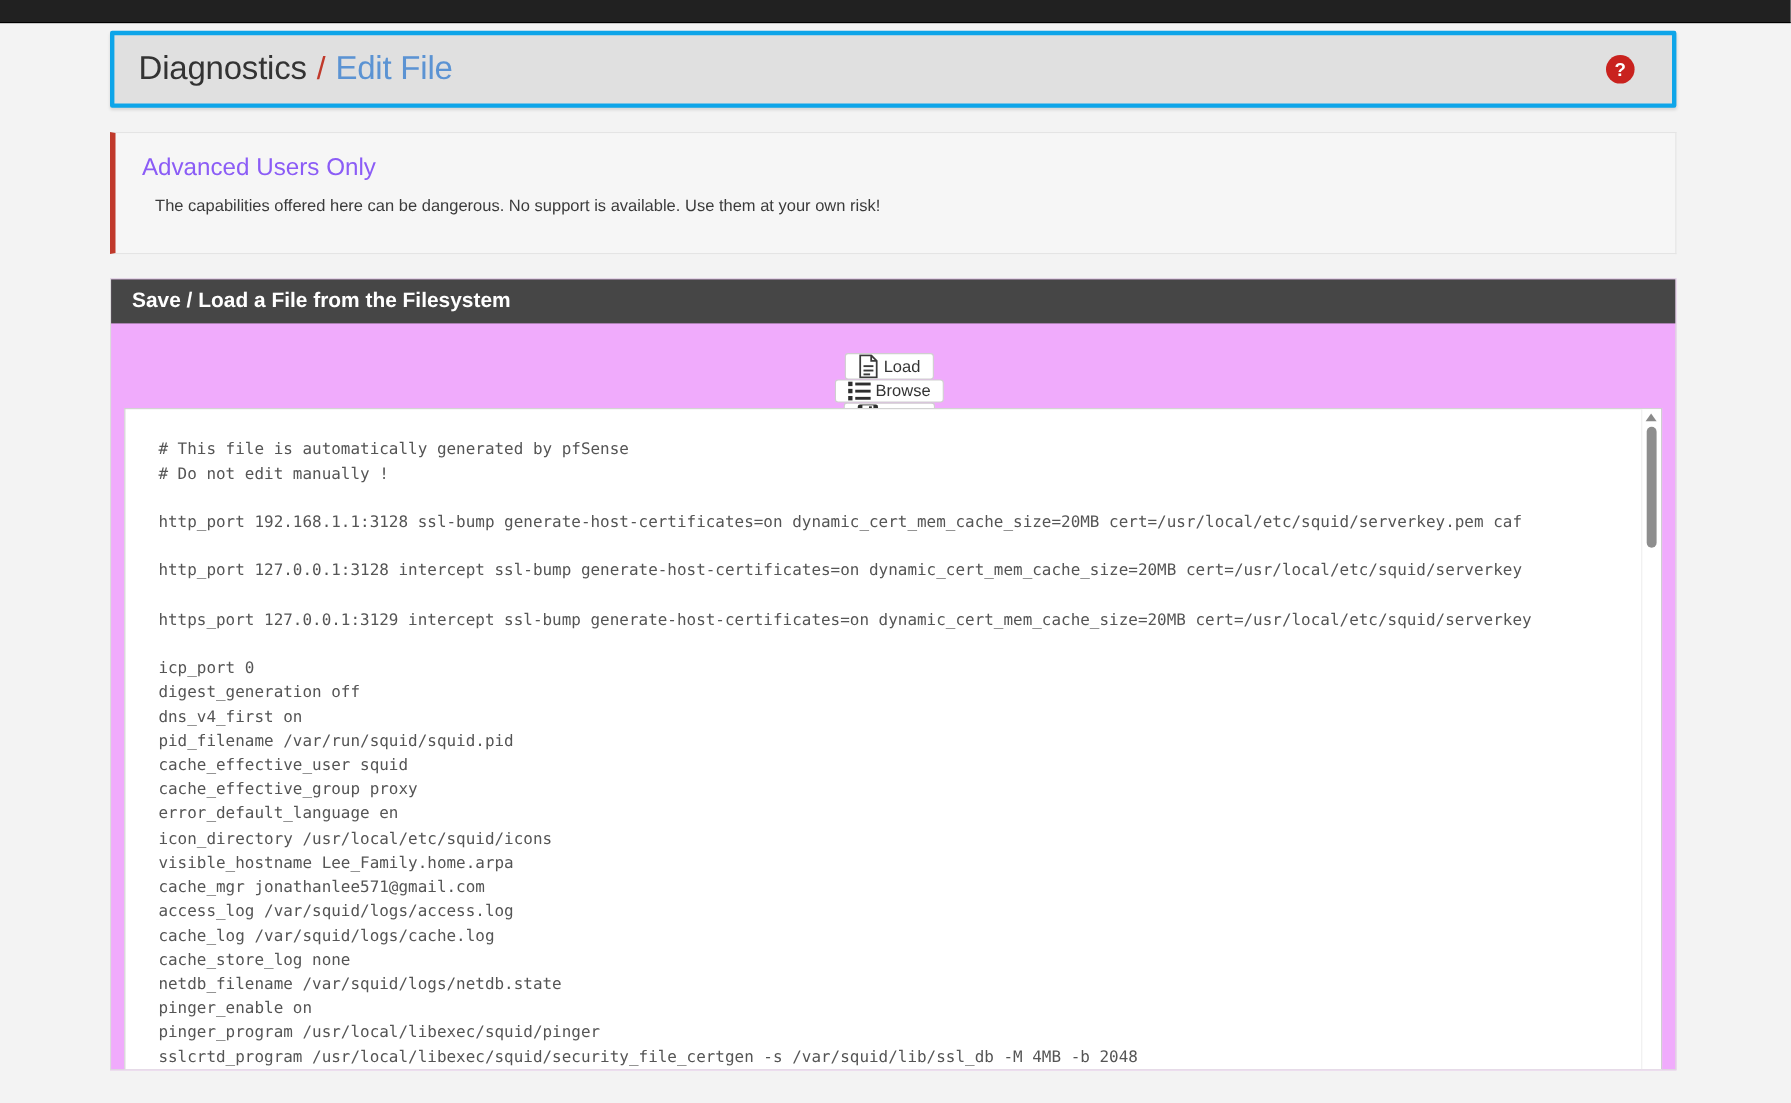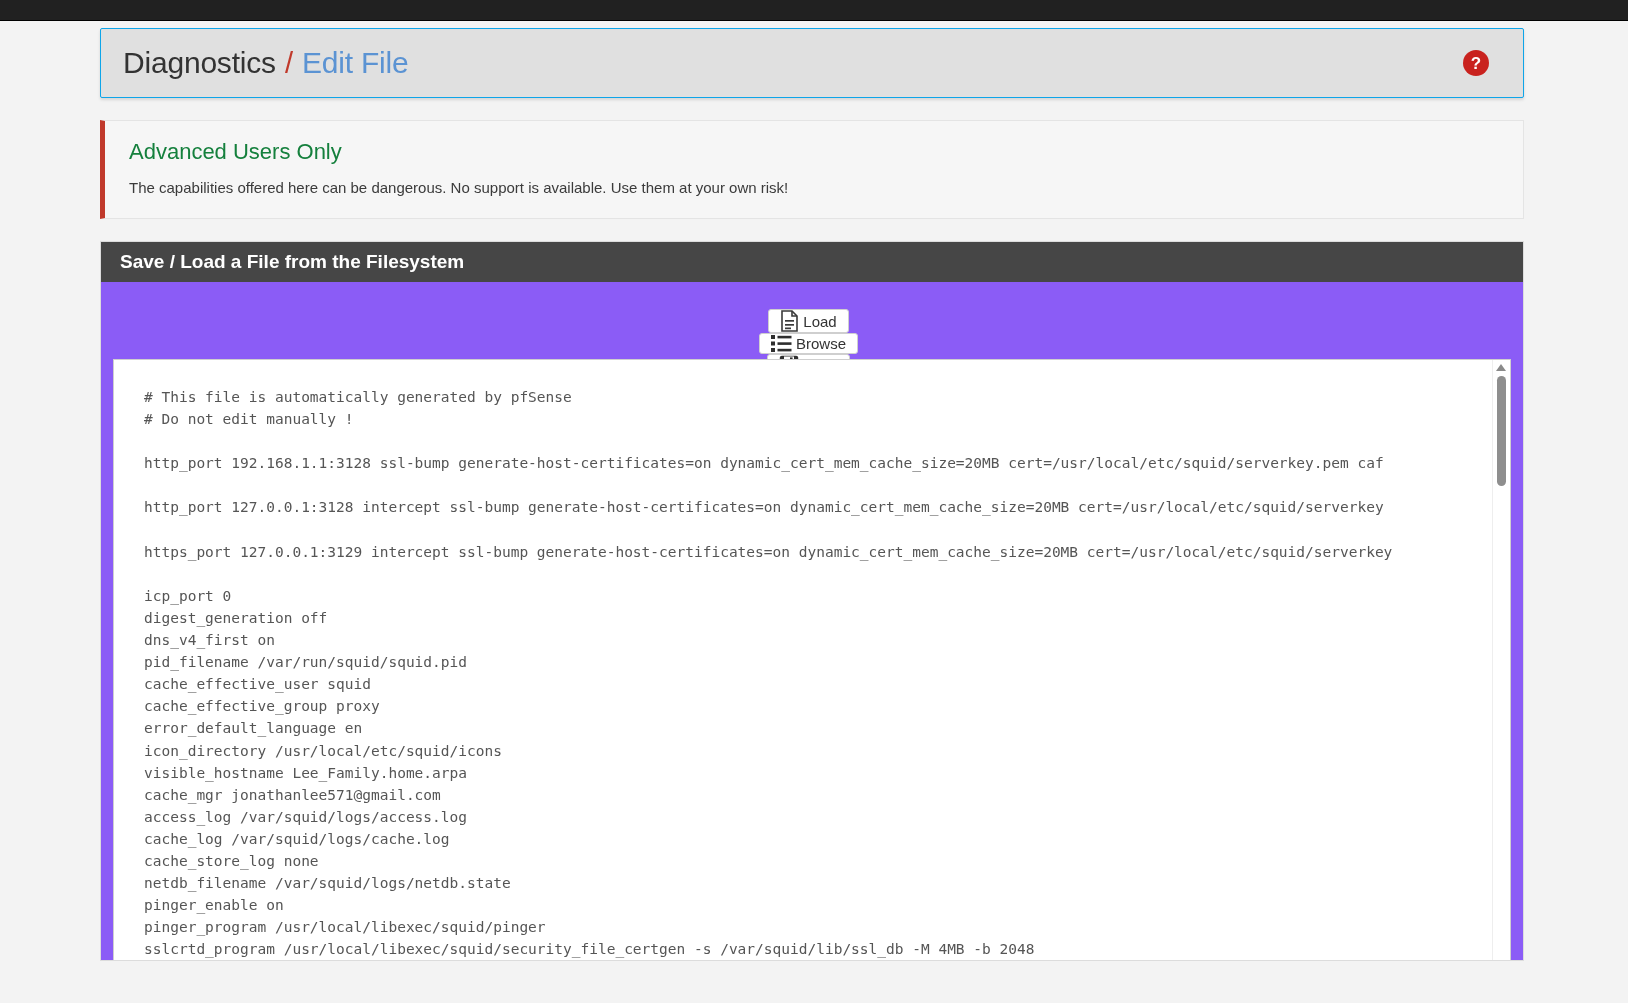--- a/index.html
+++ b/index.html
@@ -33,21 +33,21 @@
   .content {
     position: absolute;
     top: 28px;
     left: 100px;
     width: 1424px;
   }
 
   
   .page-header {
     background: #e0e0e0;
-    border: 1px solid #0ea5e9;
+    border: 4px solid #0ea5e9;
     border-radius: 2px;
     height: 70px;
     display: flex;
     align-items: center;
     padding: 0 22px;
     box-sizing: border-box;
     box-shadow: 0 2px 3px rgba(0,0,0,0.12);
   }
   .breadcrumb {
     display: flex;
@@ -87,35 +87,35 @@
   
   .callout {
     margin-top: 22px;
     background: #f6f6f6;
     border: 1px solid #e4e4e4;
     border-left: 5px solid #c0392b;
     padding: 18px 24px 22px 24px;
     box-sizing: border-box;
   }
   .callout-title {
-    color: #15803d;
+    color: #8b5cf6;
     font-size: 22px;
     margin: 0 0 14px 0;
     font-weight: normal;
   }
   .callout-body {
     color: #3b3b3b;
     font-size: 15px;
-    margin: 0;
+    margin: 12px;
   }
 
   
   .panel {
     margin-top: 22px;
-    background: #8b5cf6;
+    background: #f0abfc;
     border: 1px solid #dcdcdc;
   }
   .panel-heading {
     background: #464646;
     color: #ffffff;
     font-size: 19px;
     font-weight: bold;
     padding: 9px 19px;
   }
   .panel-body {

